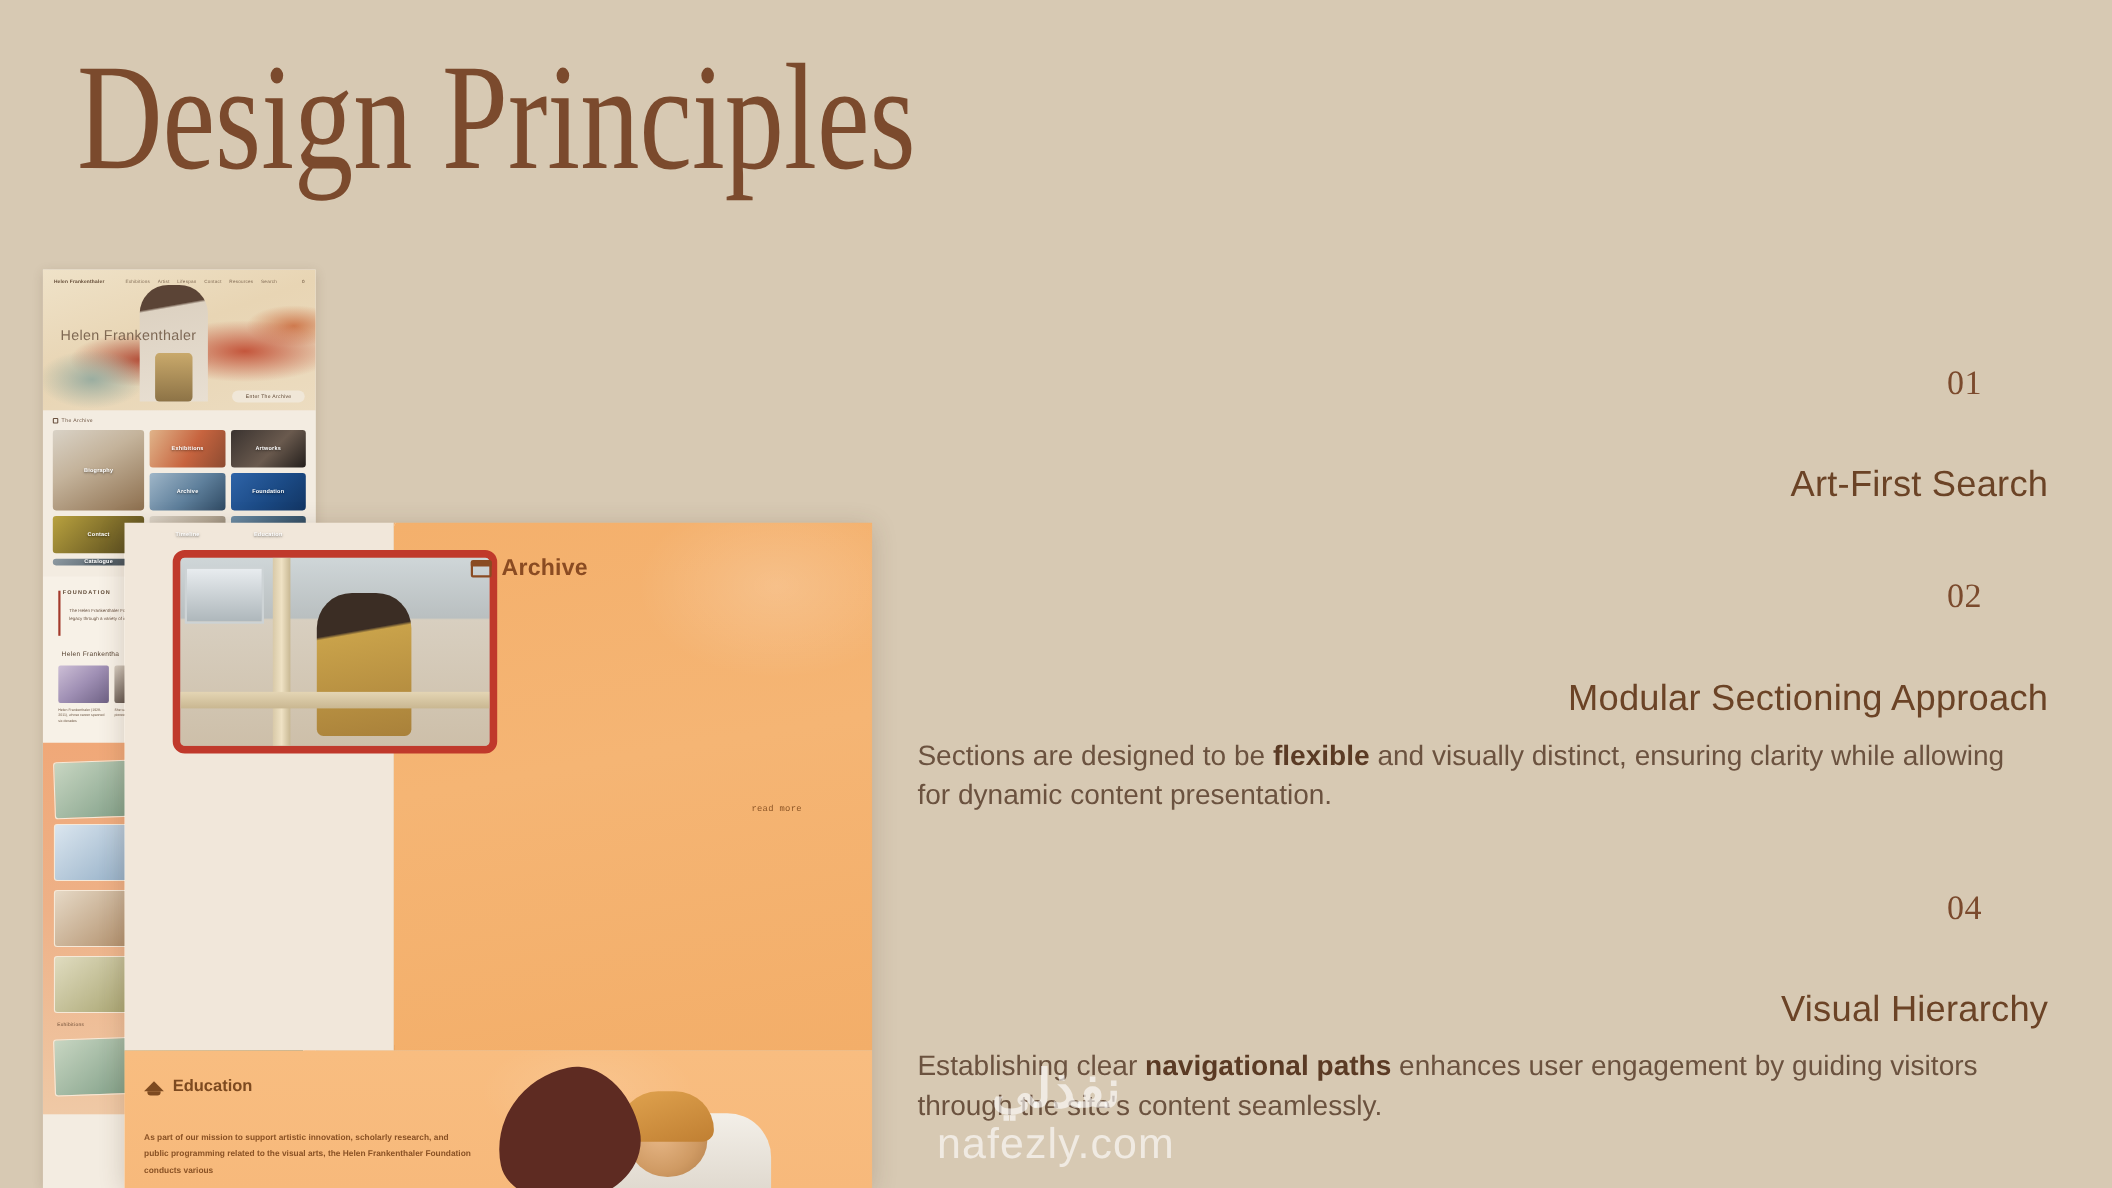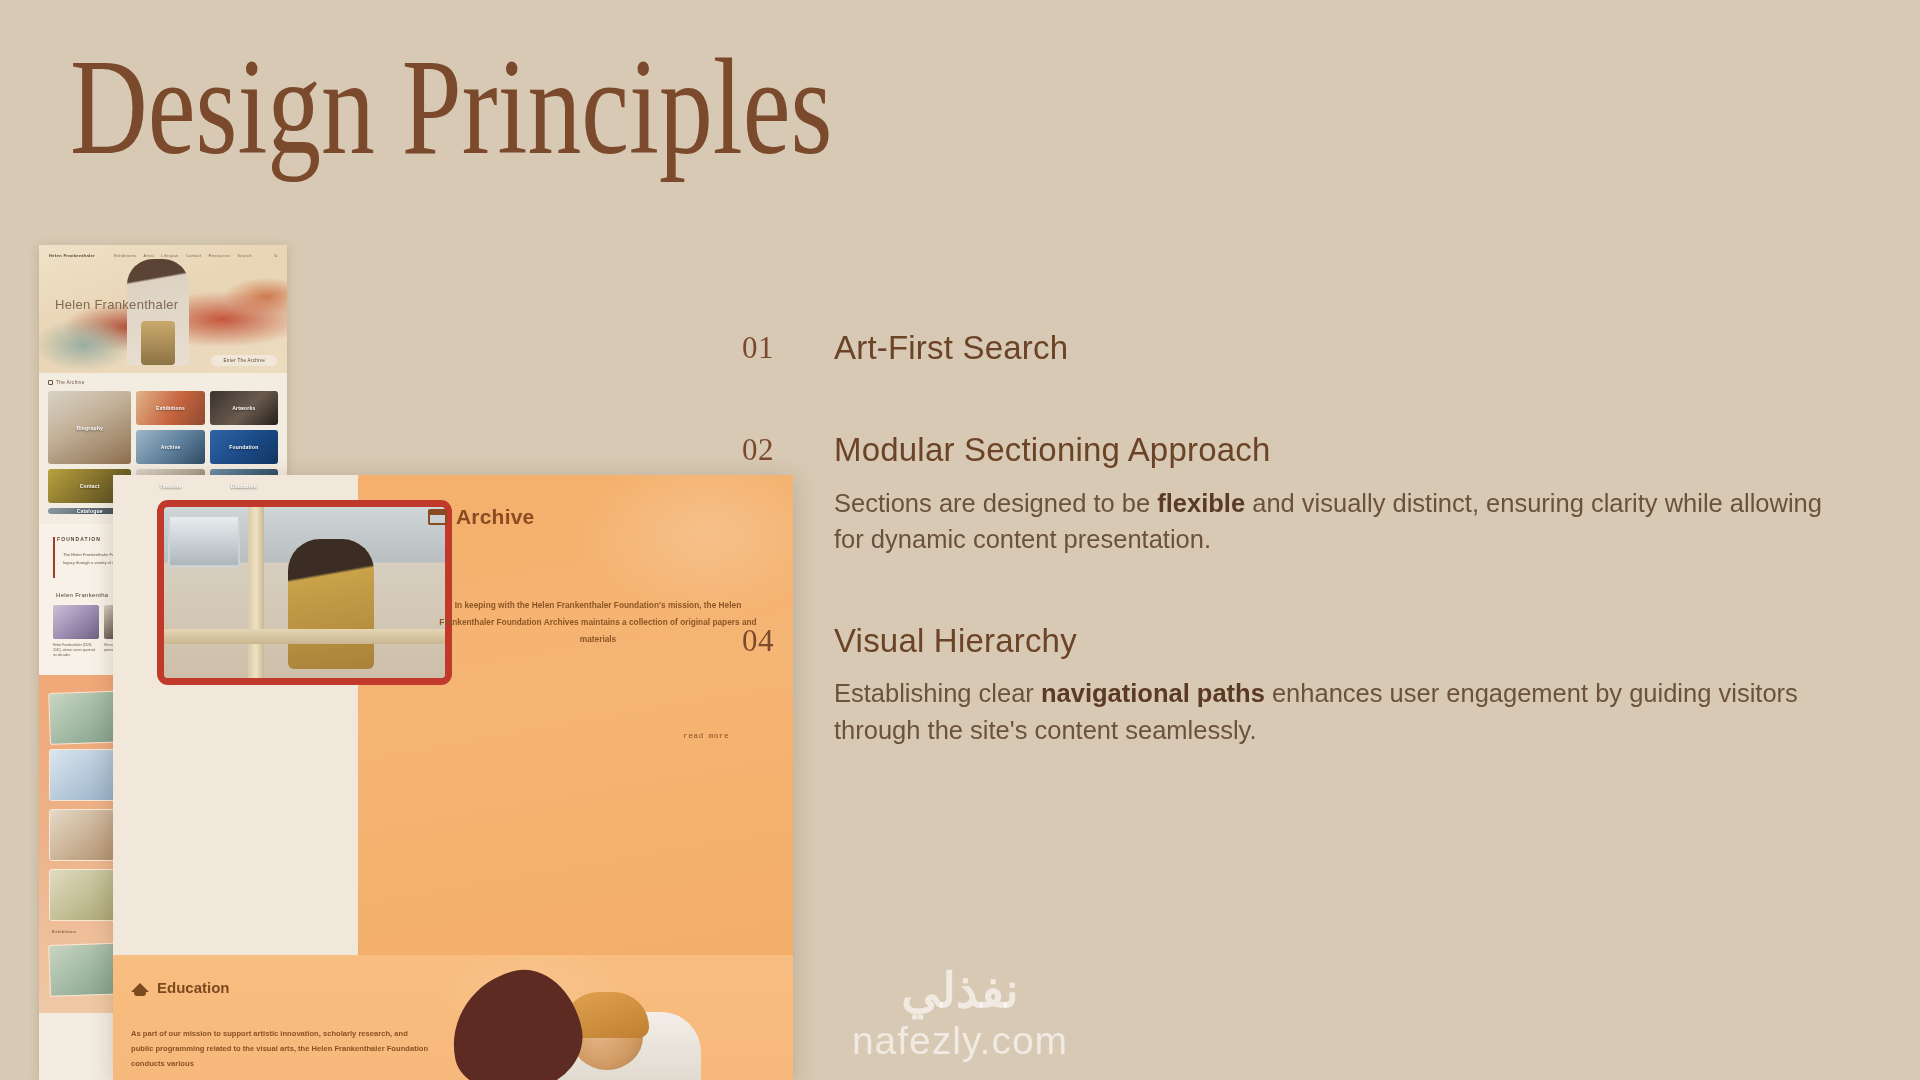--- a/index.html
+++ b/index.html
@@ -331,23 +331,24 @@
     position: absolute;
     left: 742px;
     top: 330px;
     width: 1120px;
   }
   .principle { margin-bottom: 66px; }
   .principle:last-child { margin-bottom: 0; }
 
   .p-head {
     display: flex;
-    align-items: center;
+    align-items: flex-end;
     gap: 0px;
     margin-bottom: 16px;
+    flex-direction: column;
   }
   .p-num {
     font-family: "Liberation Serif", serif;
     font-size: 31px;
     color: #7b4a2d;
     width: 92px;
     flex: 0 0 92px;
     letter-spacing: .5px;
   }
   .p-title {
@@ -500,21 +501,20 @@
         <div class="win"></div>
         <div class="beam-v"></div>
         <div class="subject"></div>
         <div class="beam-h"></div>
       </div>
 
       <div class="fc-archive-head">
         <span class="box-ico"></span>
         <span class="fc-archive-title">Archive</span>
       </div>
-      <div class="fc-archive-body">In keeping with the Helen Frankenthaler Foundation's mission, the Helen Frankenthaler Foundation Archives maintains a collection of original papers and materials</div>
       <div class="fc-readmore">read more</div>
     </div>
 
     <div class="fc-bottom">
       <div class="fc-edu-head">
         <span class="fc-edu-cap"></span>
         <span class="fc-edu-title">Education</span>
       </div>
       <div class="fc-edu-body">As part of our mission to support artistic innovation, scholarly research, and public programming related to the visual arts, the Helen Frankenthaler Foundation conducts various</div>
       <div class="fc-edu-figure">

